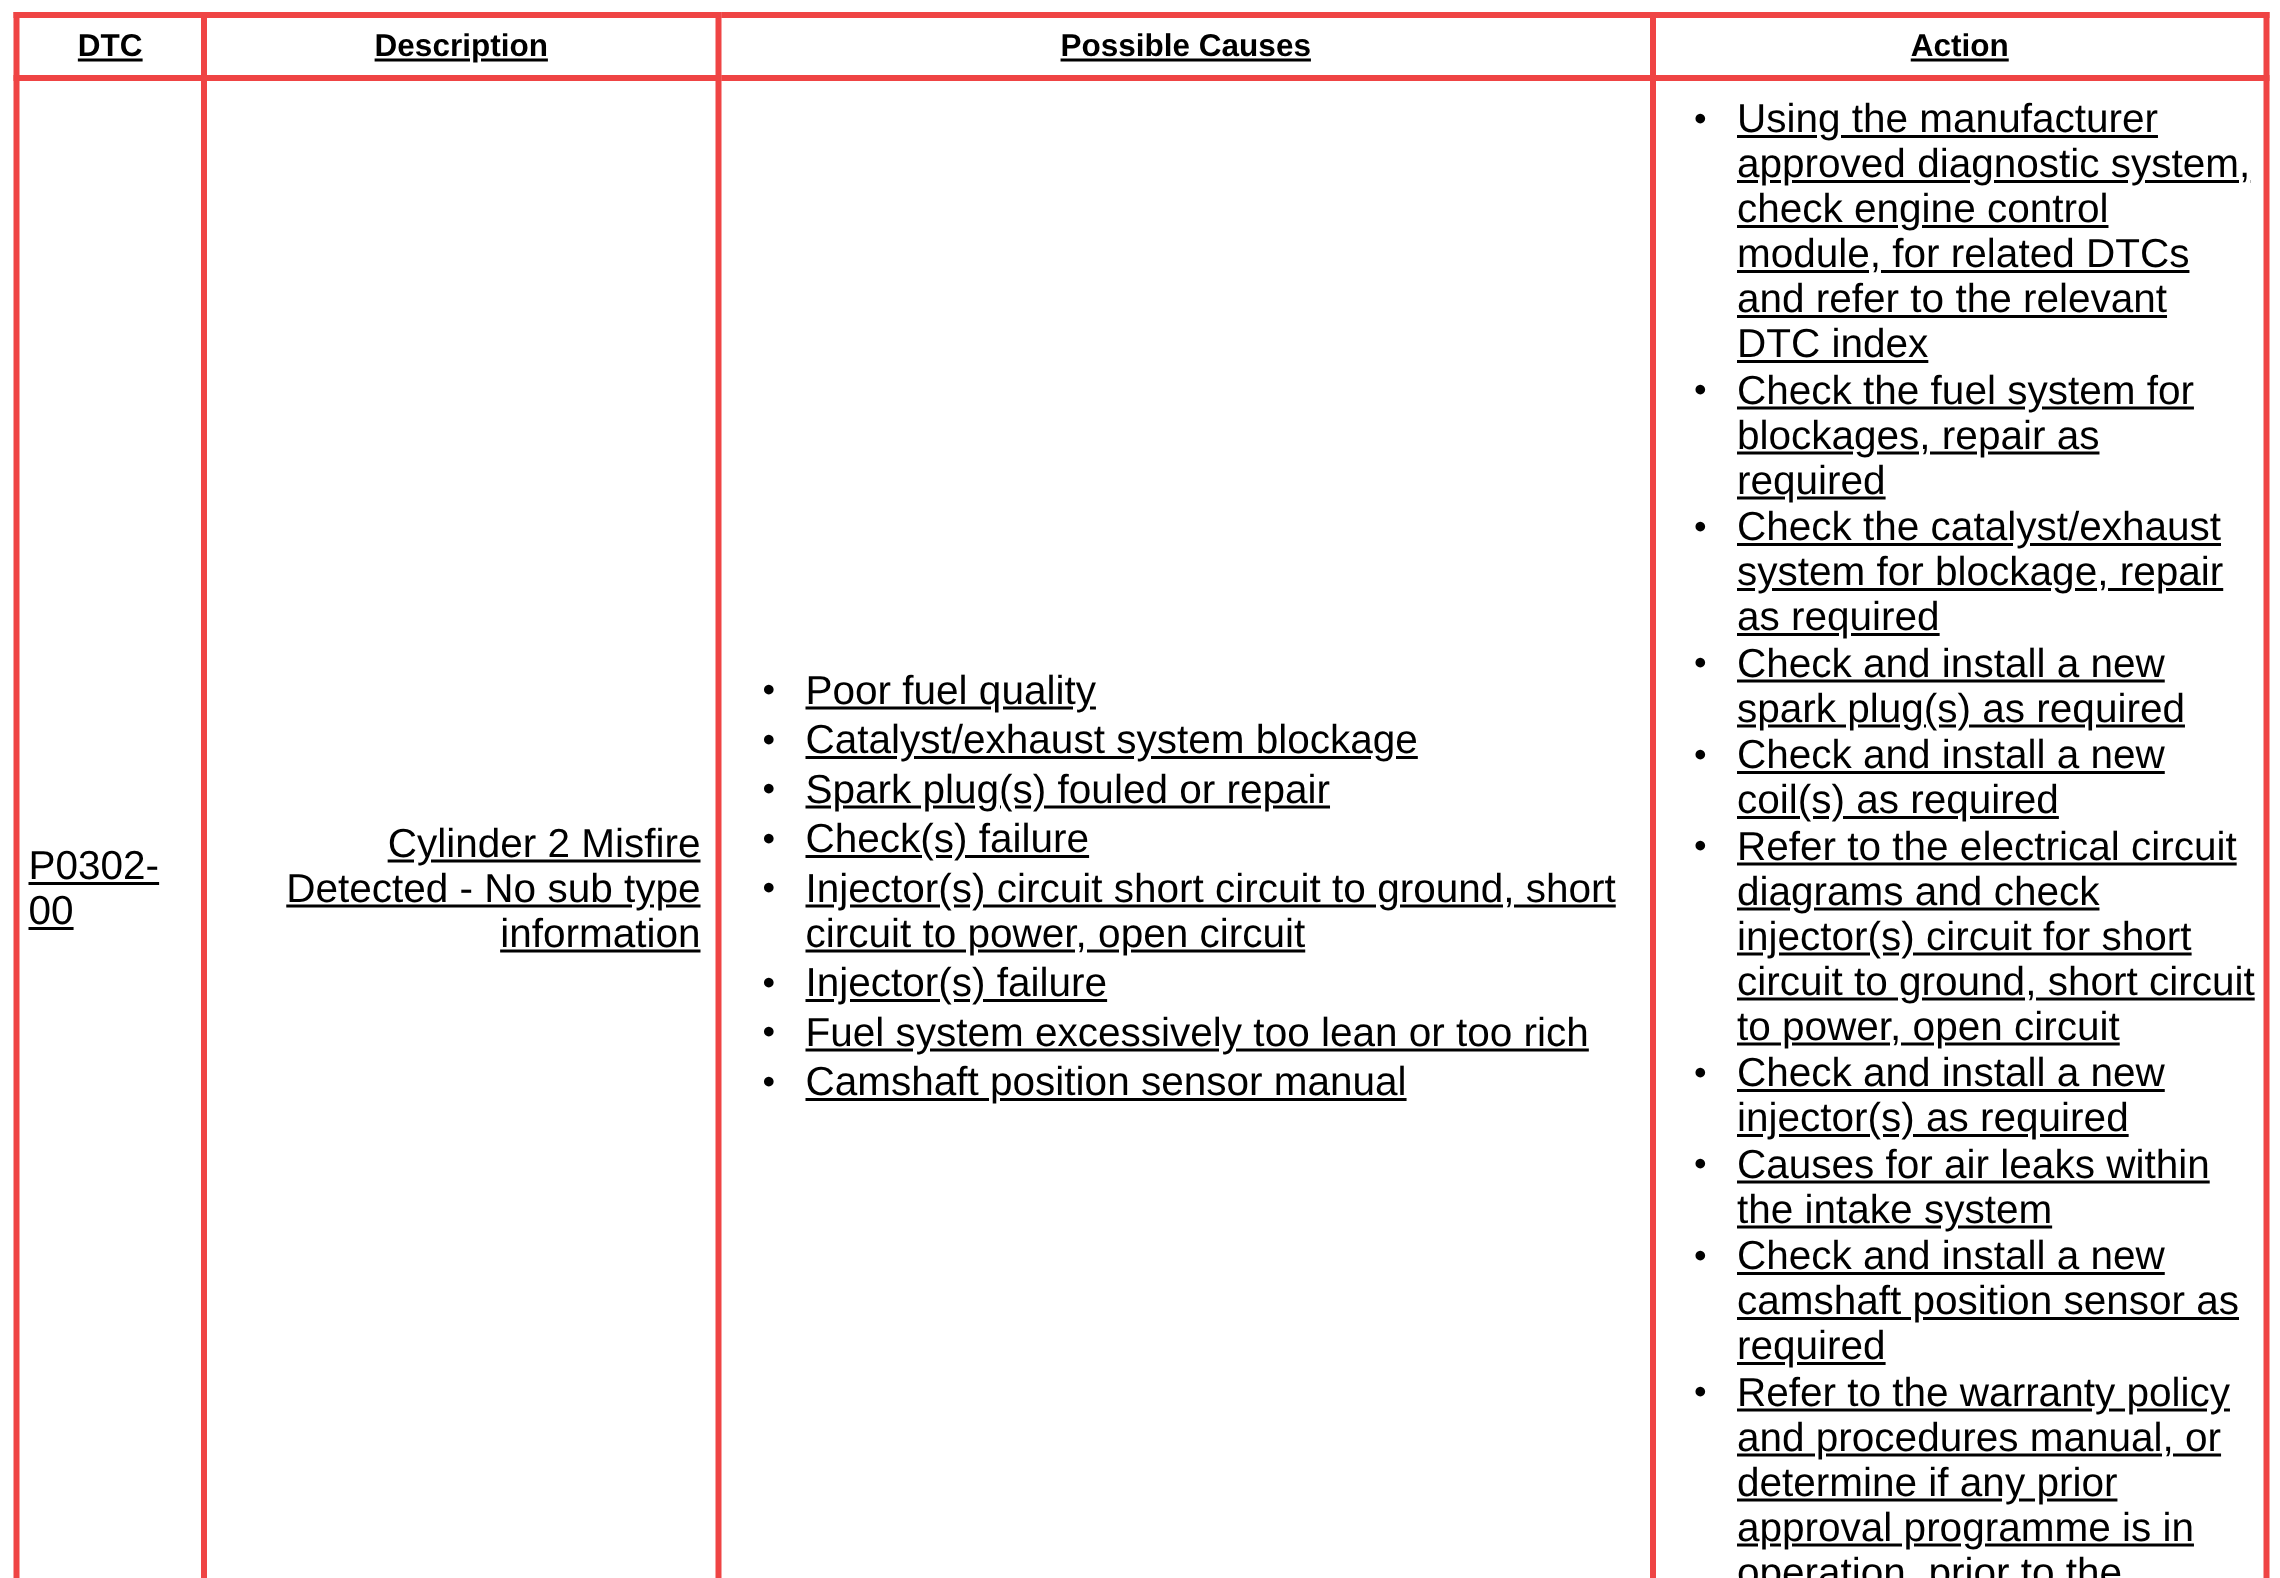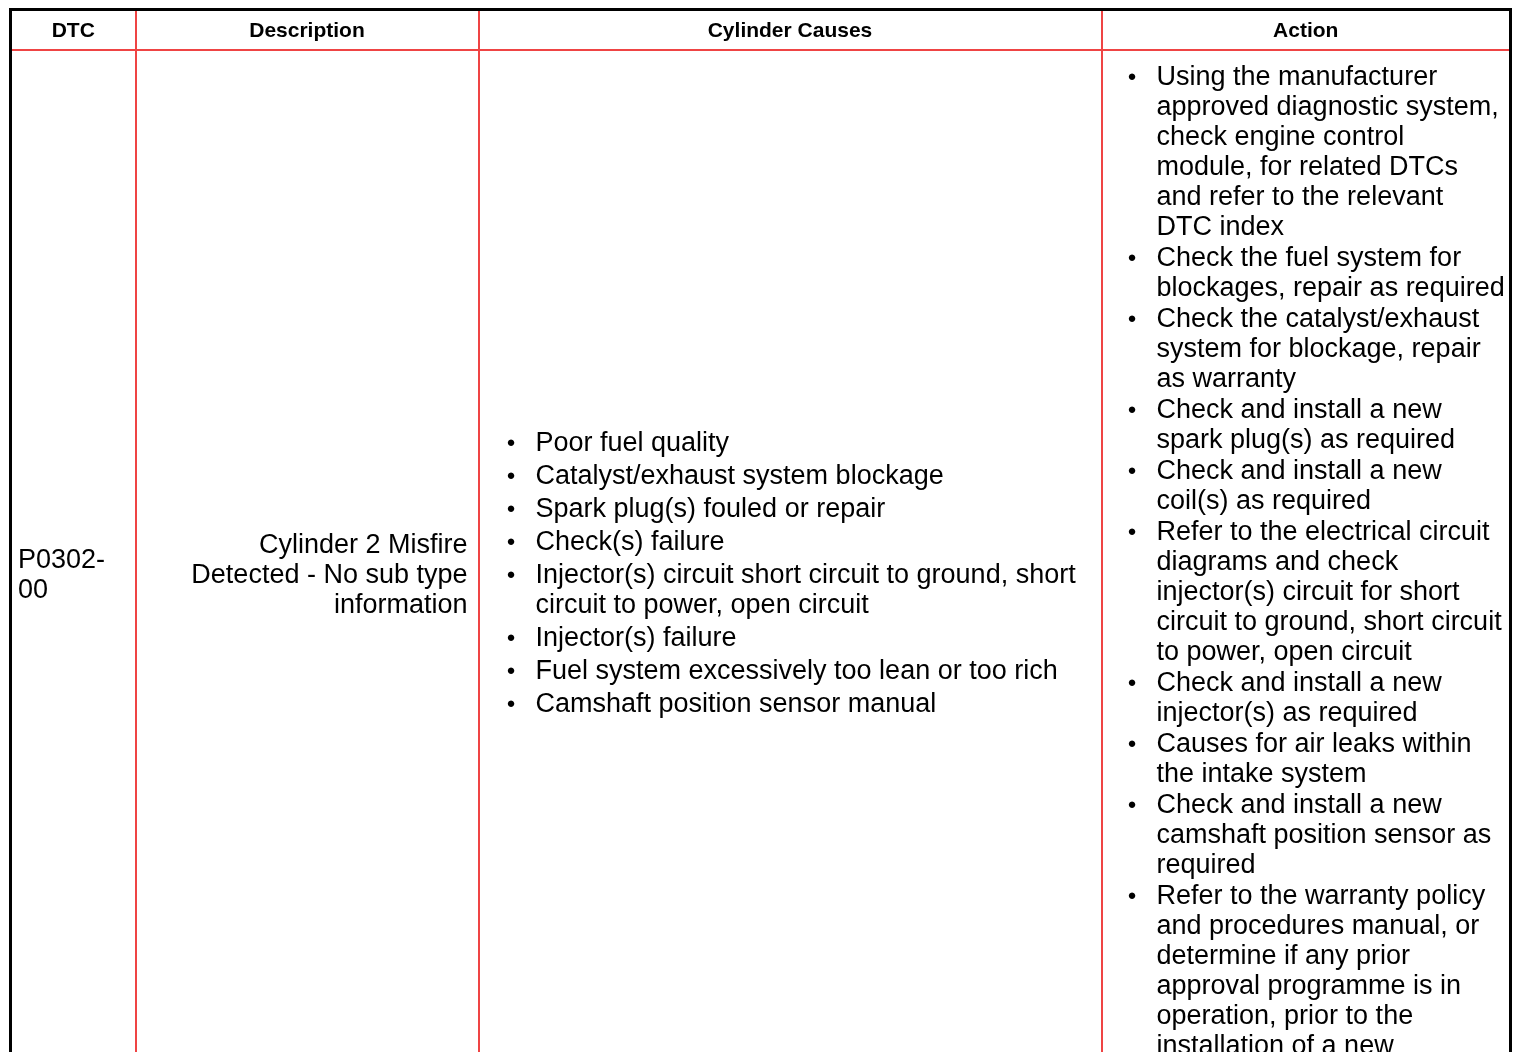--- a/index.html
+++ b/index.html
@@ -22,22 +22,23 @@
   }
   table.dtc-table {
     border-collapse: collapse;
     table-layout: fixed;
     width: 100%;
     height: 100%;
     border: 3px solid #000000;
   }
   .dtc-table th,
   .dtc-table td {
-    border: 2px solid #ef4444;
+    border: 4px solid #ef4444;
     box-sizing: border-box;
+    text-decoration: underline;
   }
   .dtc-table th {
     font-size: 21px;
     font-weight: bold;
     text-align: center;
     padding: 7px 4px;
     height: 38px;
   }
   .dtc-table td {
     font-size: 27px;
@@ -89,21 +90,21 @@
     <colgroup>
       <col style="width:125px">
       <col style="width:343px">
       <col style="width:623px">
       <col style="width:409px">
     </colgroup>
     <thead>
       <tr>
         <th>DTC</th>
         <th>Description</th>
-        <th>Cylinder Causes</th>
+        <th>Possible Causes</th>
         <th>Action</th>
       </tr>
     </thead>
     <tbody>
       <tr>
         <td class="col-dtc">P0302-00</td>
         <td class="col-desc">Cylinder 2 Misfire Detected - No sub type information</td>
         <td class="col-causes">
           <ul class="bullets">
             <li>Poor fuel quality</li>
@@ -113,21 +114,21 @@
             <li>Injector(s) circuit short circuit to ground, short circuit to power, open circuit</li>
             <li>Injector(s) failure</li>
             <li>Fuel system excessively too lean or too rich</li>
             <li>Camshaft position sensor manual</li>
           </ul>
         </td>
         <td class="col-action">
           <ul class="bullets">
             <li>Using the manufacturer approved diagnostic system, check engine control module, for related DTCs and refer to the relevant DTC index</li>
             <li>Check the fuel system for blockages, repair as required</li>
-            <li>Check the catalyst/exhaust system for blockage, repair as warranty</li>
+            <li>Check the catalyst/exhaust system for blockage, repair as required</li>
             <li>Check and install a new spark plug(s) as required</li>
             <li>Check and install a new coil(s) as required</li>
             <li>Refer to the electrical circuit diagrams and check injector(s) circuit for short circuit to ground, short circuit to power, open circuit</li>
             <li>Check and install a new injector(s) as required</li>
             <li>Causes for air leaks within the intake system</li>
             <li>Check and install a new camshaft position sensor as required</li>
             <li>Refer to the warranty policy and procedures manual, or determine if any prior approval programme is in operation, prior to the installation of a new module/component</li>
           </ul>
         </td>
       </tr>

